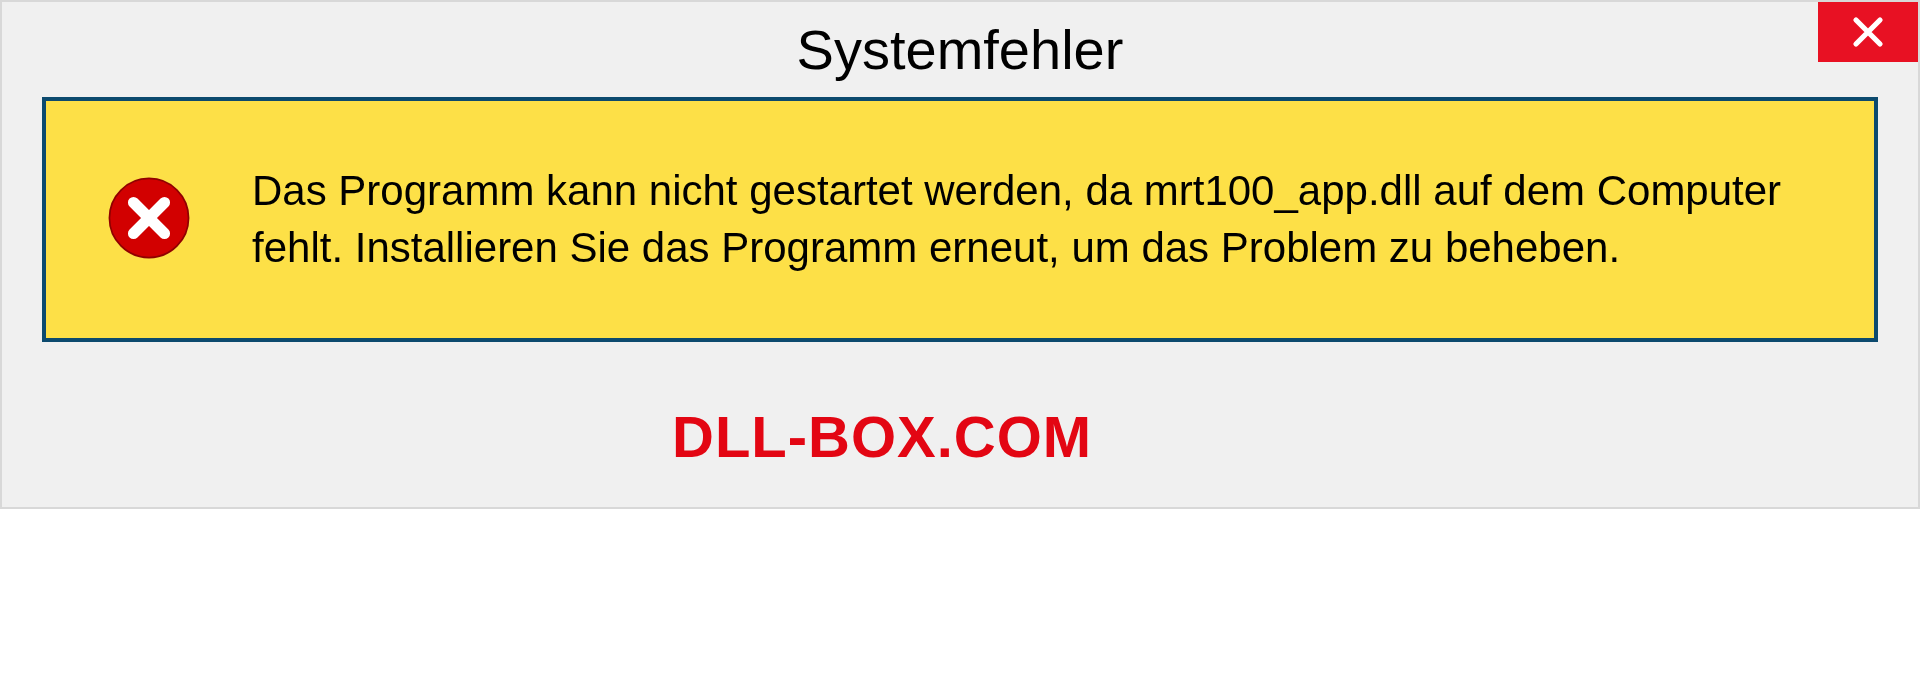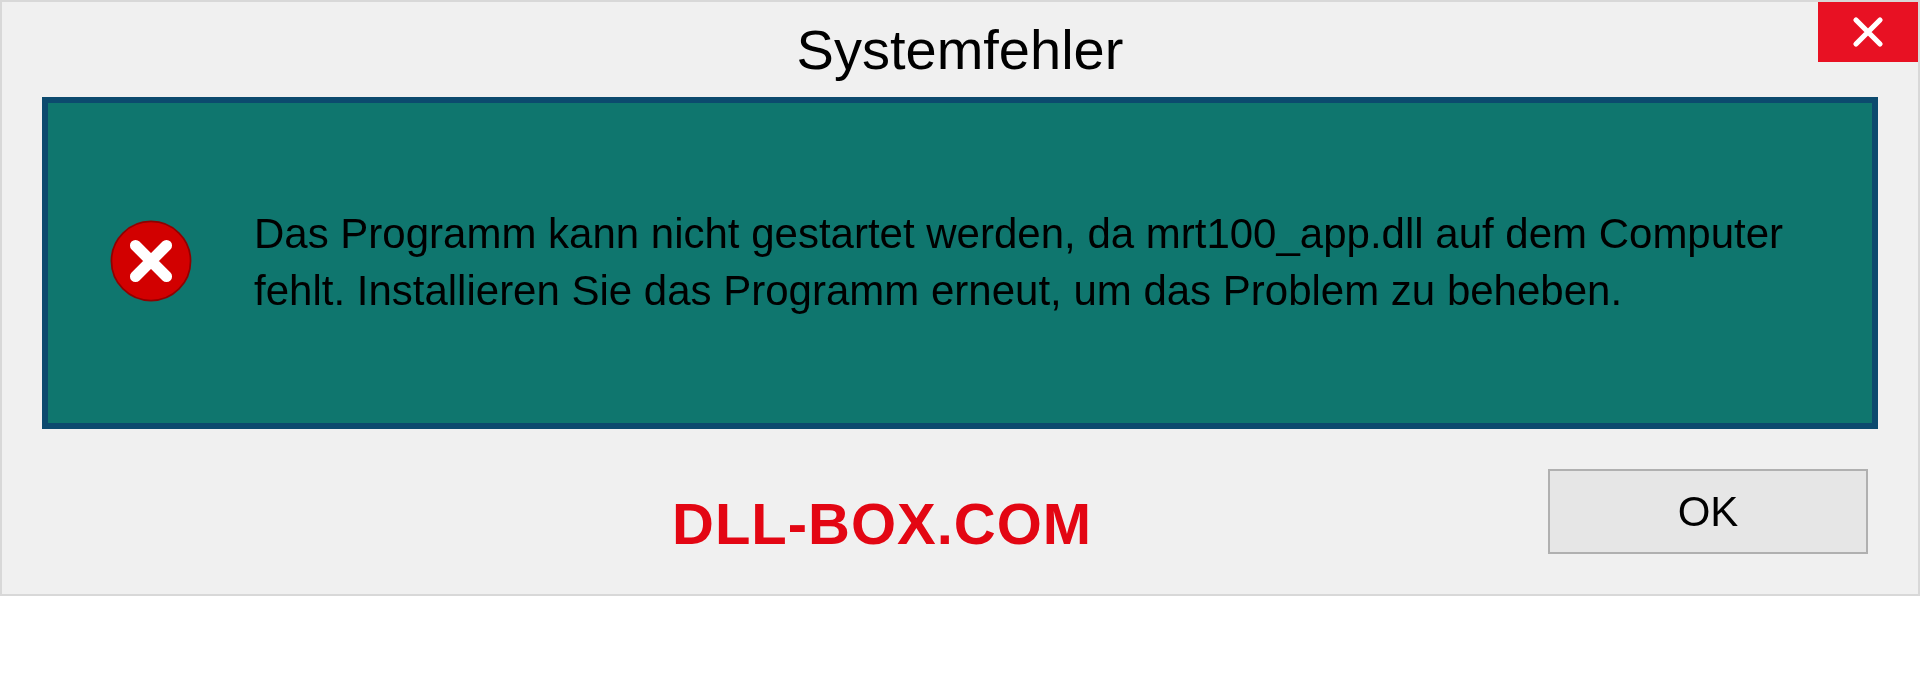--- a/index.html
+++ b/index.html
@@ -9,21 +9,21 @@
     }
     body {
       font-family: "Segoe UI", Tahoma, Arial, sans-serif;
       background: #fff;
       width: 1920px;
       height: 692px;
       overflow: hidden;
     }
     .dialog {
       width: 1920px;
-      height: 596px;
+      height: 509px;
       background: #f0f0f0;
       border: 2px solid #d8d8d8;
       position: relative;
       display: flex;
       flex-direction: column;
     }
     .titlebar {
       height: 95px;
       display: flex;
       align-items: center;
@@ -47,22 +47,22 @@
       align-items: center;
       justify-content: center;
       cursor: pointer;
     }
     .close-btn svg {
       width: 36px;
       height: 36px;
     }
     .content-panel {
       margin: 0 40px;
-      background: #0f766e;
-      border: 6px solid #0c4a6e;
+      background: #fde047;
+      border: 4px solid #0c4a6e;
       flex: 1;
       display: flex;
       align-items: center;
       padding: 50px 60px;
       gap: 60px;
       max-height: 420px;
     }
     .error-icon-wrap {
       flex-shrink: 0;
     }
@@ -125,15 +125,14 @@
         <circle cx="50" cy="50" r="46" fill="#d20000"></circle>
         <circle cx="50" cy="50" r="46" fill="none" stroke="#900000" stroke-width="2"></circle>
         <path d="M32 32 L68 68 M68 32 L32 68" stroke="#ffffff" stroke-width="13" stroke-linecap="round" fill="none"></path>
       </svg>
     </div>
     <div class="message-text">Das Programm kann nicht gestartet werden, da mrt100_app.dll auf dem Computer fehlt. Installieren Sie das Programm erneut, um das Problem zu beheben.</div>
   </div>
 
   <div class="footer">
     <div class="watermark">DLL-BOX.COM</div>
-    <button class="ok-btn">OK</button>
   </div>
 </div>
 
 </body></html>

